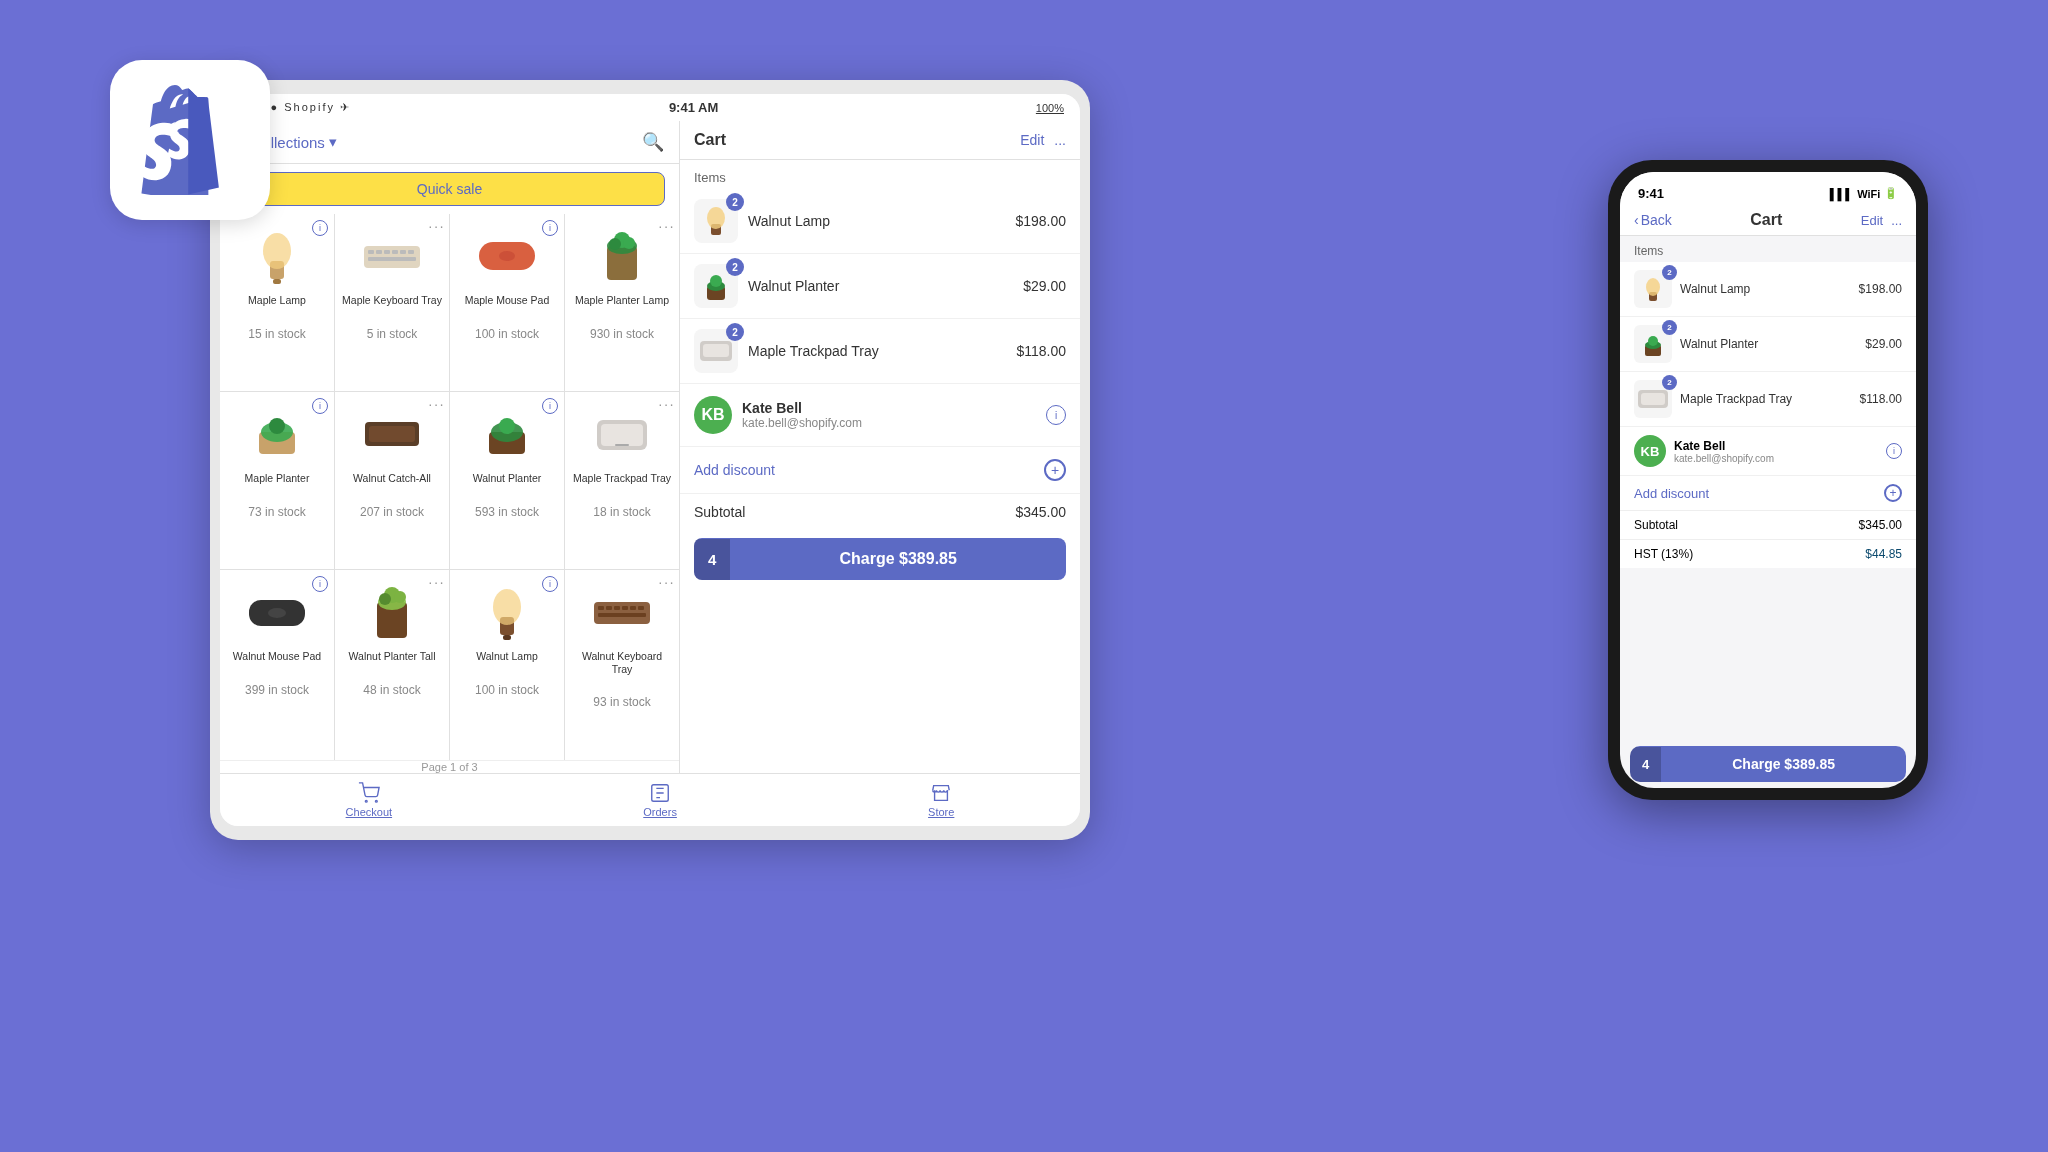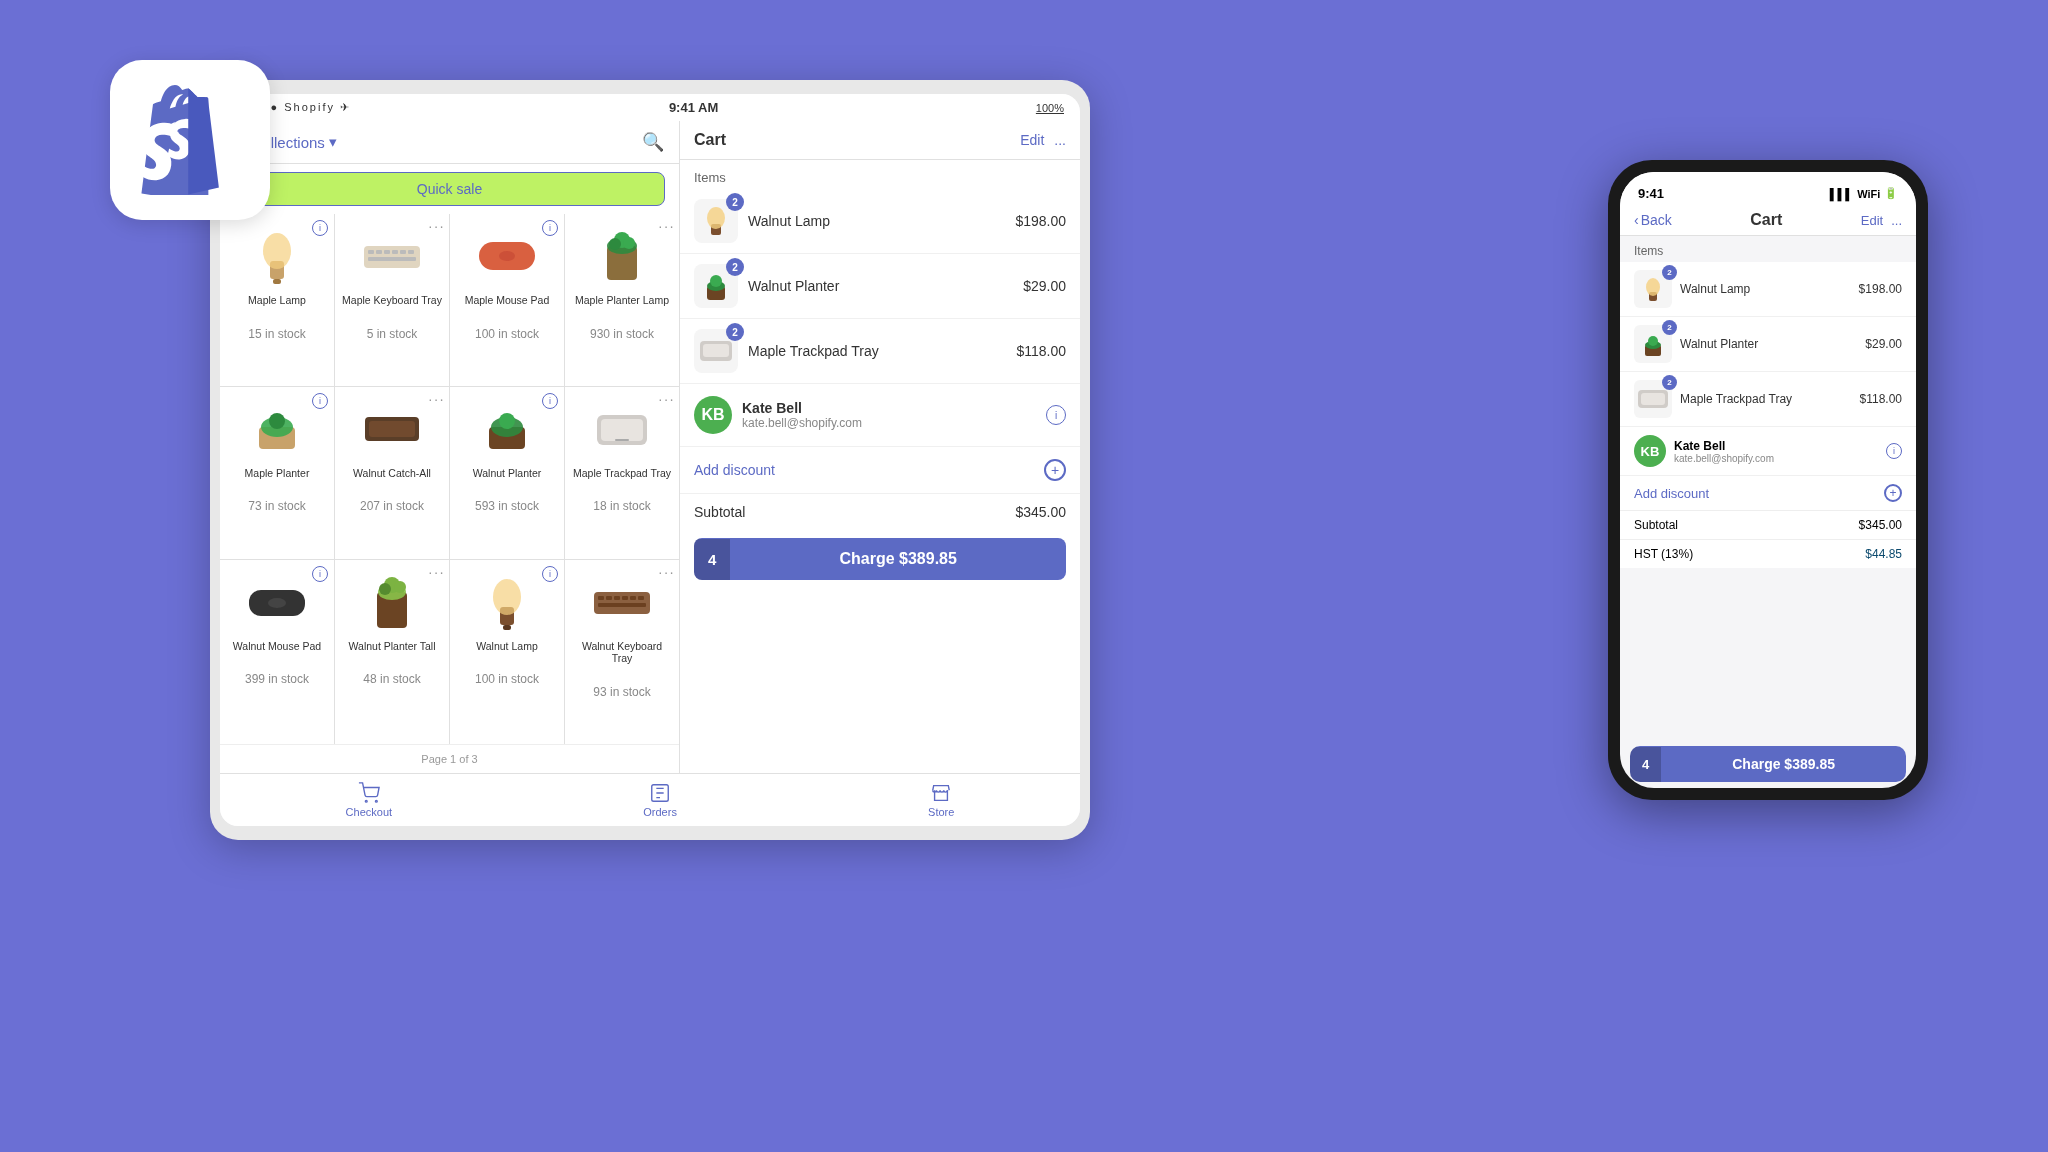--- a/index.html
+++ b/index.html
@@ -99,21 +99,21 @@
 
     .quick-sale-btn {
       margin: 8px 14px;
       padding: 8px;
       border: 1.5px solid #5C6AC4;
       border-radius: 8px;
       text-align: center;
       color: #5C6AC4;
       font-size: 14px;
       font-weight: 500;
-      background: #bef264;
+      background: #fde047;
     }
 
     .products-grid {
       display: grid;
       grid-template-columns: repeat(4, 1fr);
       gap: 1px;
       background: #e0e0e0;
       flex: 1;
       overflow: hidden;
     }
@@ -163,21 +163,21 @@
       line-height: 1.2;
     }
     .product-stock {
       font-size: 12px;
       color: #888;
       text-align: left;
       margin-top: 20px;
     }
 
     .page-indicator {
-      padding: 8px;
+      padding: 0;
       text-align: center;
       font-size: 11px;
       color: #999;
       border-top: 1px solid #eee;
       background: white;
     }
 
     
     .tablet-nav {
       background: white;
@@ -187,20 +187,21 @@
       justify-content: space-around;
       padding: 8px 0;
     }
     .nav-item {
       display: flex;
       flex-direction: column;
       align-items: center;
       gap: 2px;
       color: #5C6AC4;
       font-size: 11px;
+      text-decoration: underline;
     }
     .nav-item svg { width: 22px; height: 22px; }
 
     
     .cart-panel {
       flex: 1;
       display: flex;
       flex-direction: column;
     }
     .cart-header {

